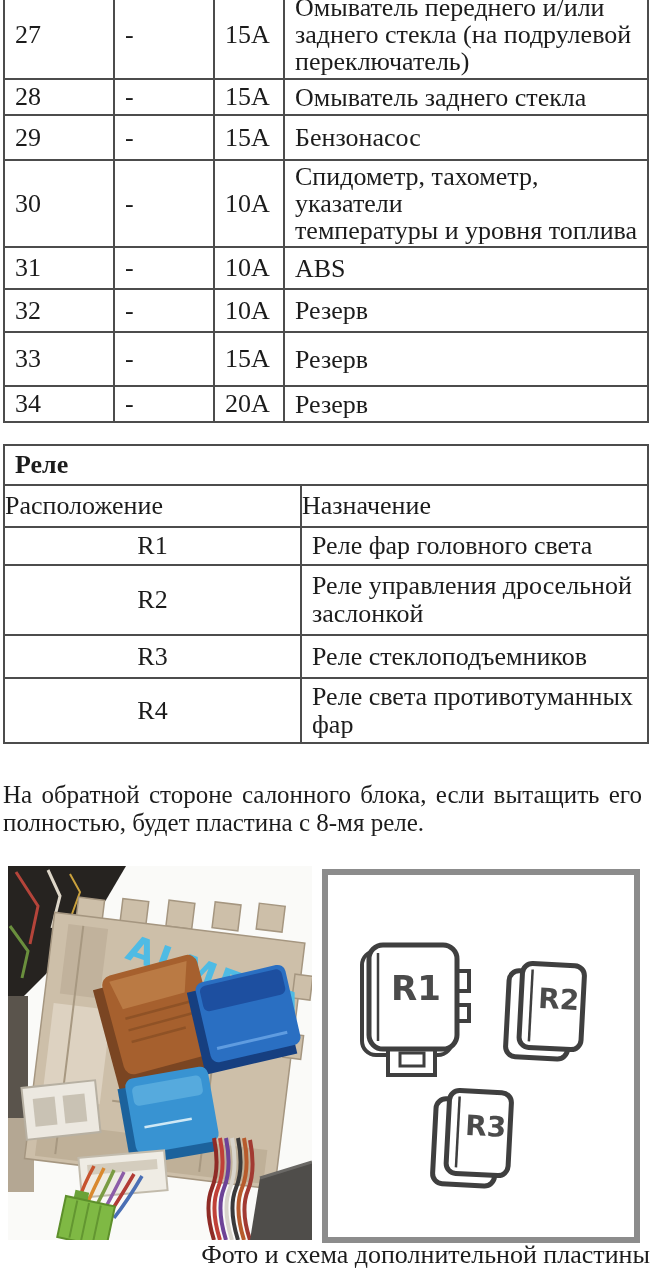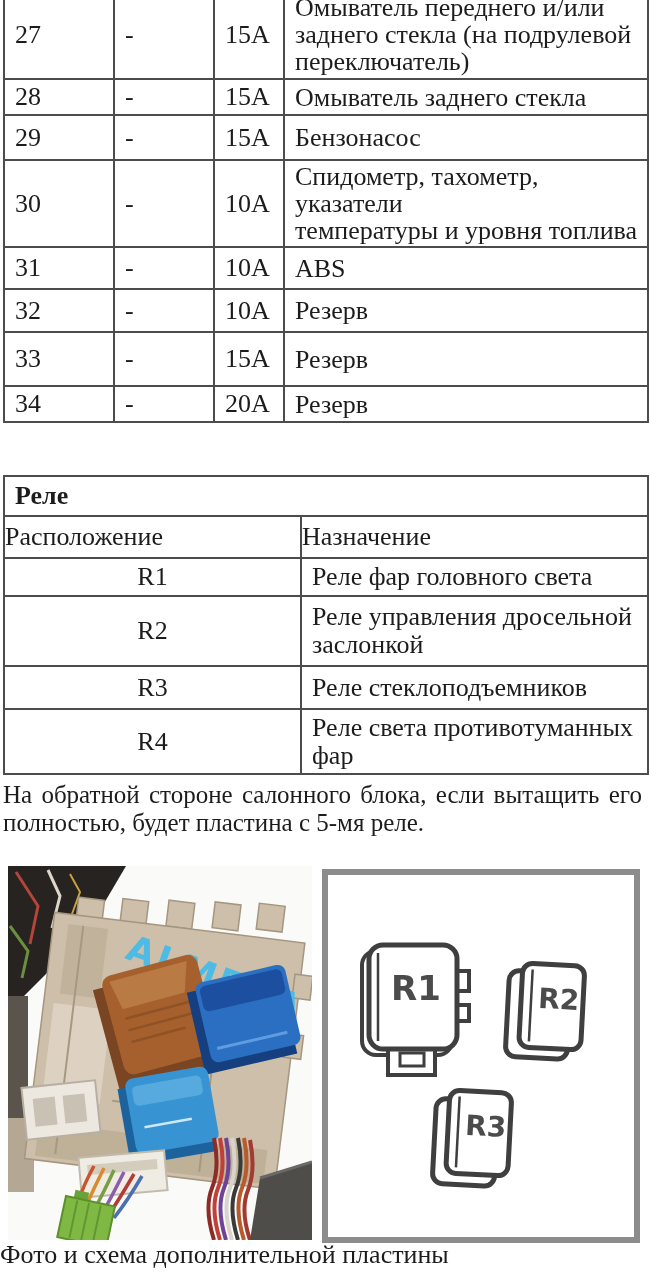--- a/index.html
+++ b/index.html
@@ -9,33 +9,33 @@
     background:#ffffff; color:#1c1c1c;
     font-family:"Liberation Serif", serif;
   }
   table { border-collapse:collapse; table-layout:fixed; position:absolute; background:#fff; }
   td, th { border:2px solid #4c4c4c; vertical-align:middle; font-size:26px; overflow:hidden; }
 
   .fuse-table { left:3px; top:-11px; width:644px; }
   .fuse-table td { padding:2px 4px 2px 10px; }
   .c-desc { line-height:27px; white-space:pre-line; padding-right:2px; }
 
-  .relay-table { left:3px; top:475px; width:644px; }
+  .relay-table { left:3px; top:444px; width:644px; }
   .relay-table .t-title { font-weight:bold; text-align:left; padding-left:10px; }
   .relay-table th { font-weight:normal; text-align:left;margin-left:9px; }
   .c-loc { text-align:center; }
   .c-purpose { padding-left:10px; line-height:28px; white-space:pre-line; }
 
   .note {
     position:absolute; left:3px; top:781px; width:645px;
     font-size:25px; line-height:28px; text-align:justify; white-space:pre-line;
   }
   .note::first-line { word-spacing:3px; }
 
-  .caption { position:absolute; left:0; top:1240px; width:650px; text-align:left; font-size:26px; }
+  .caption { position:absolute; left:0; top:1240px; width:650px; text-align:right; font-size:26px; }
 
   .photo-wrap { position:absolute; left:8px; top:866px; width:304px; height:374px; }
   .diagram-wrap { position:absolute; left:322px; top:869px; width:318px; height:374px; }
   svg { display:block; }
 </style>
 </head>
 <body>
 
 <div class="page">
 
@@ -129,21 +129,21 @@
       </tr>
       <tr style="height:65px">
         <td class="c-loc">R4</td>
         <td class="c-purpose">Реле света противотуманных
 фар</td>
       </tr>
     </tbody>
   </table>
 
   <div class="note">На обратной стороне салонного блока, если вытащить его
-полностью, будет пластина с 5-мя реле.</div>
+полностью, будет пластина с 8-мя реле.</div>
 
   <div class="photo-wrap">
     <svg width="304" height="374" viewBox="0 0 304 374">
       <rect x="0" y="0" width="304" height="374" fill="#fafaf8"></rect>
 
       <path d="M0,0 H118 L98,34 L70,72 L38,108 L14,132 L0,140 Z" fill="#262320"></path>
       <polyline points="8,6 30,40 22,78" fill="none" stroke="#b5443a" stroke-width="3"></polyline>
       <polyline points="40,4 52,30 44,62" fill="none" stroke="#ded7c9" stroke-width="3"></polyline>
       <polyline points="2,60 20,85 14,112" fill="none" stroke="#6a8f3d" stroke-width="3"></polyline>
       <polyline points="62,8 72,26 64,48" fill="none" stroke="#caa13c" stroke-width="2"></polyline>

